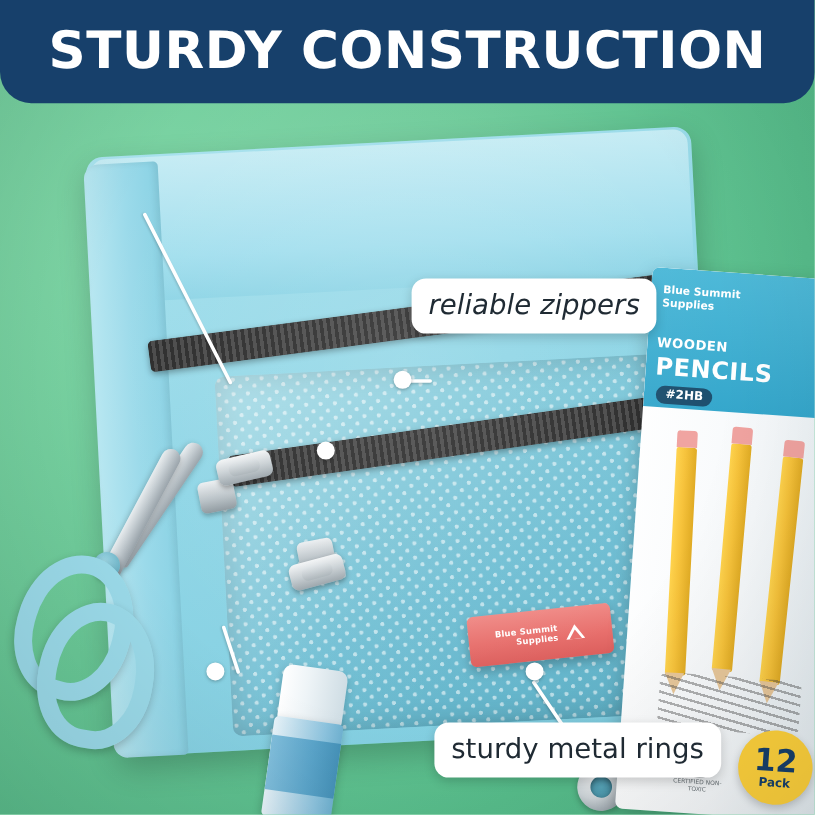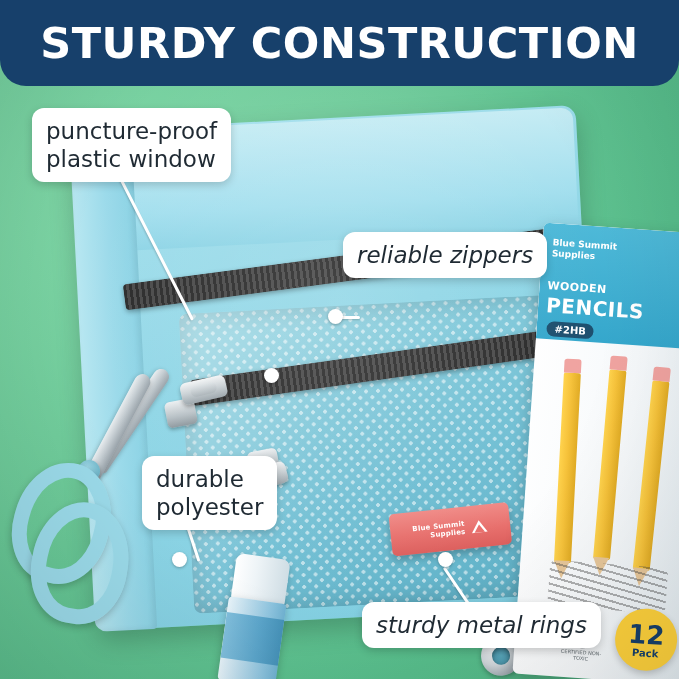--- a/index.html
+++ b/index.html
@@ -408,21 +408,21 @@
     font-family: "DejaVu Sans", sans-serif;
     font-size: 23px;
     line-height: 28px;
     padding: 9px 14px;
     box-shadow: 0 3px 9px rgba(0,0,0,0.18);
     white-space: pre-line;
   }
   .callout-puncture { left: 32px; top: 108px; }
   .callout-zippers  { left: 343px; top: 232px; font-style: italic; }
   .callout-durable  { left: 142px; top: 456px; }
-  .callout-rings    { left: 362px; top: 602px; font-style: italic; }
+  .callout-rings    { left: 362px; top: 602px; }
 
   .leader {
     position: absolute;
     background: #ffffff;
     height: 3px;
     transform-origin: left center;
     border-radius: 2px;
     box-shadow: 0 1px 2px rgba(0,0,0,0.18);
   }
   .dot {
@@ -527,23 +527,19 @@
 
   <div class="leader" style="left:336px; top:316px; width:24px; transform: rotate(0deg);"></div>
   <div class="dot" style="left:328px; top:309px;"></div>
 
   <div class="leader" style="left:186px; top:520px; width:42px; transform: rotate(72deg);"></div>
   <div class="dot" style="left:172px; top:552px;"></div>
 
   <div class="leader" style="left:444px; top:566px; width:58px; transform: rotate(56deg);"></div>
   <div class="dot" style="left:438px; top:552px;"></div>
 
-  <div class="callout callout-puncture">puncture-proof
-plastic window</div>
 
   <div class="callout callout-zippers">reliable zippers</div>
 
-  <div class="callout callout-durable">durable
-polyester</div>
 
   <div class="callout callout-rings">sturdy metal rings</div>
 
 </div>
 
 </body></html>

